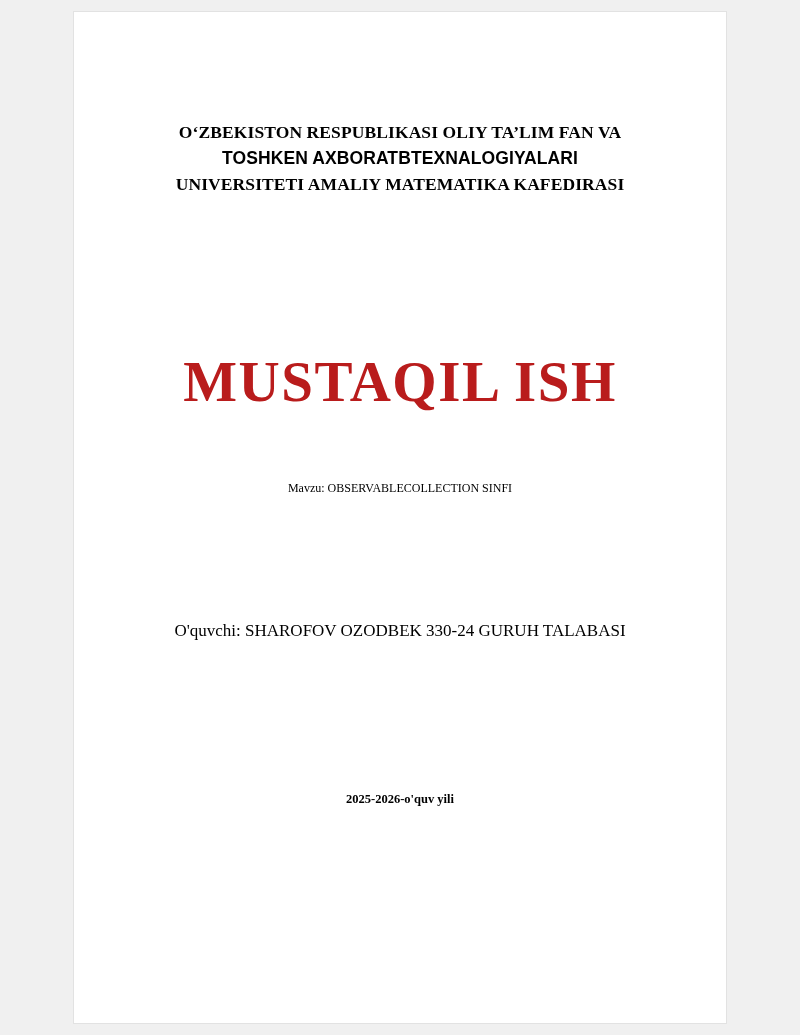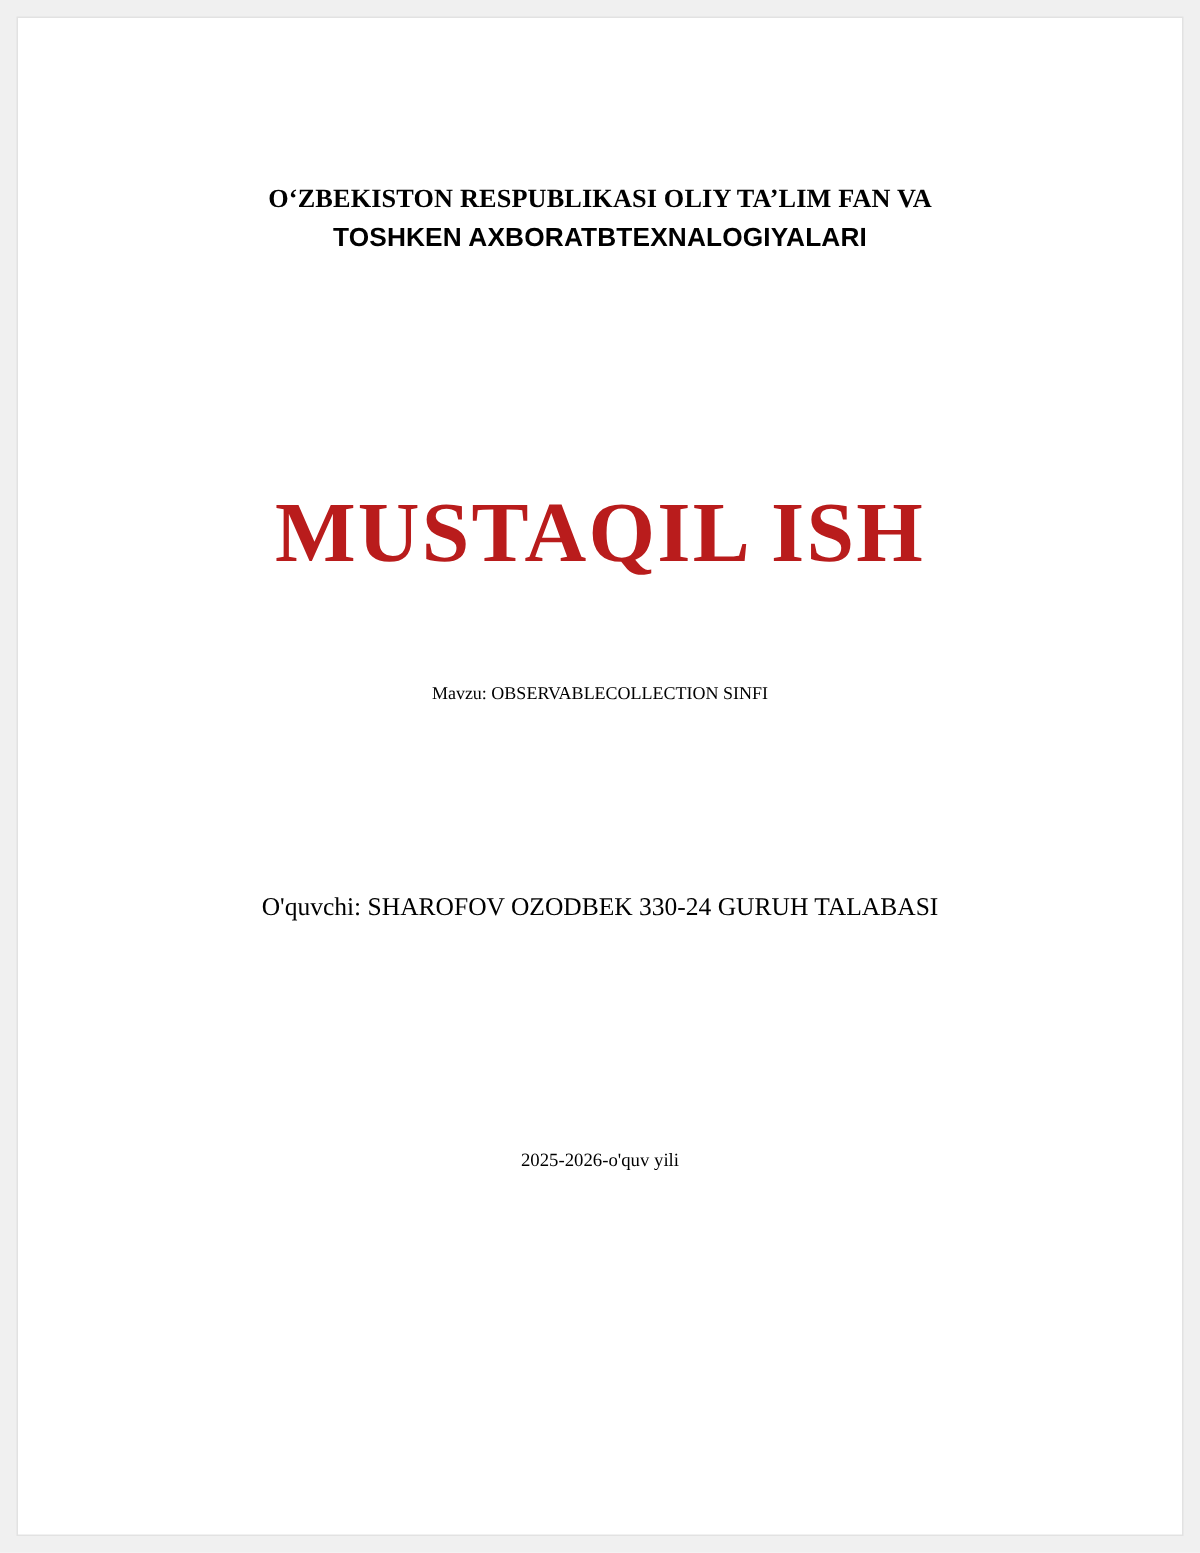--- a/index.html
+++ b/index.html
@@ -8,21 +8,21 @@
     background: #f0f0f0;
   }
   body {
     width: 800px;
     height: 1035px;
     overflow: hidden;
     font-family: "Liberation Serif", serif;
   }
   .page {
     position: relative;
-    width: 776px;
+    width: 652px;
     height: 1011px;
     margin: 12px auto 0 auto;
     background: #ffffff;
     box-sizing: border-box;
     box-shadow: 0 0 0 1px #e2e2e2;
   }
   .content {
     position: absolute;
     left: 0;
     right: 0;
@@ -68,33 +68,34 @@
     margin-top: 123px;
     text-align: center;
     font-size: 17px;
     color: #000000;
     line-height: 1.3;
   }
   .year {
     margin-top: 150px;
     text-align: center;
     font-size: 12.5px;
-    font-weight: normal;
+    font-weight: bold;
     color: #000000;
   }
 </style>
 </head>
 <body>
 
 <div class="page">
   <div class="content">
 
     <div class="header-block">
       <span class="header-line l1">O‘ZBEKISTON RESPUBLIKASI OLIY TA’LIM FAN VA</span>
       <span class="header-line l3">TOSHKEN AXBORATBTEXNALOGIYALARI</span>
+      <span class="header-line l4">UNIVERSITETI  AMALIY MATEMATIKA KAFEDIRASI</span>
     </div>
 
     <div class="title">MUSTAQIL ISH</div>
 
     <div class="subject">Mavzu: OBSERVABLECOLLECTION SINFI</div>
 
     <div class="student">O'quvchi: SHAROFOV OZODBEK 330-24 GURUH TALABASI</div>
 
     <div class="year">2025-2026-o'quv yili</div>
 

